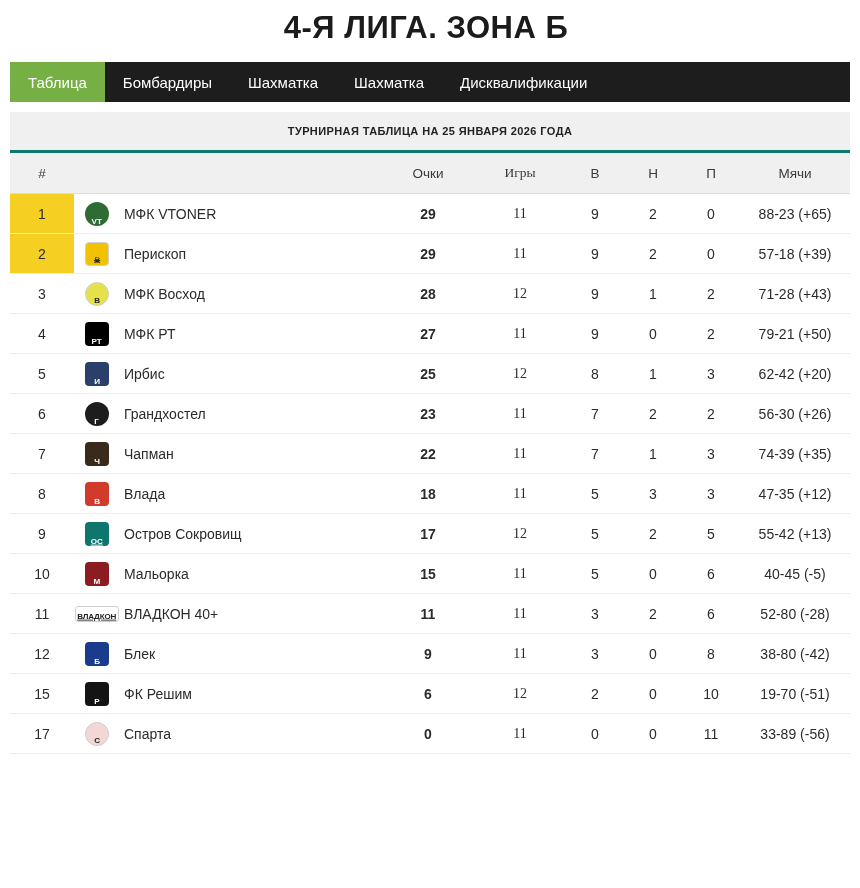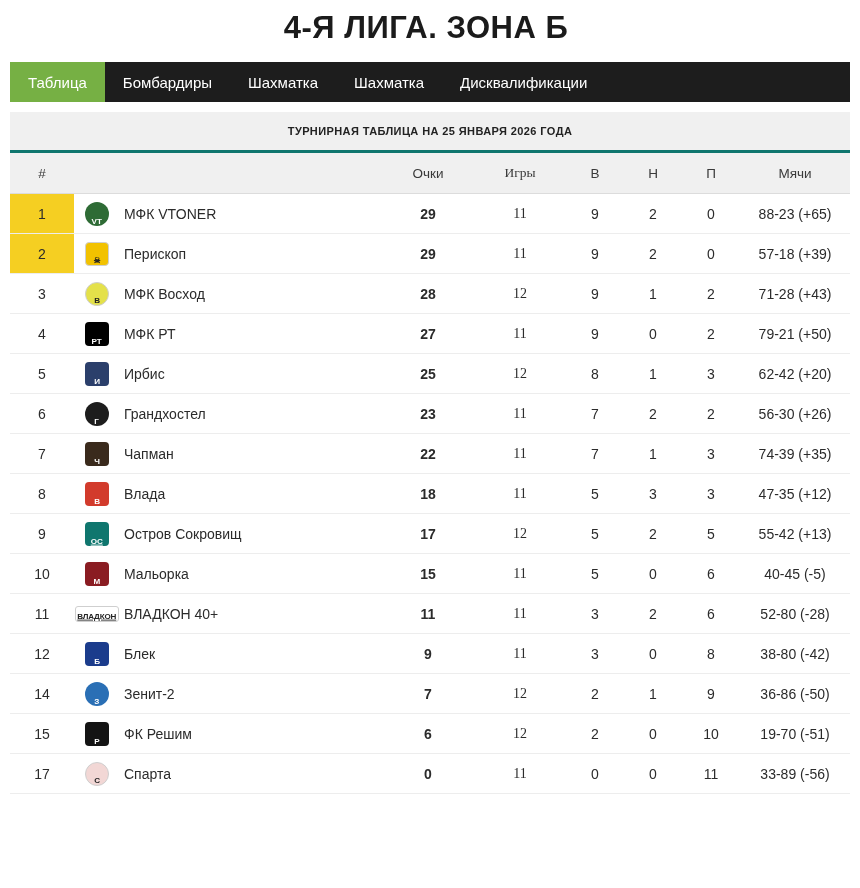--- a/index.html
+++ b/index.html
@@ -335,35 +335,20 @@
           </td>
           <td class="col-team"><span class="team-name">Блек</span></td>
           <td class="col-pts">9</td>
           <td class="col-games">11</td>
           <td class="col-w">3</td>
           <td class="col-d">0</td>
           <td class="col-l">8</td>
           <td class="col-goals">38-80 (-42)</td>
         </tr>
         <tr class="">
-          <td class="col-rank">14</td>
-          <td class="col-logo">
-            <div class="crest round" style="background: rgb(42, 111, 181);">
-              <span class="crest-inner">З</span>
-            </div>
-          </td>
-          <td class="col-team"><span class="team-name">Зенит-2</span></td>
-          <td class="col-pts">7</td>
-          <td class="col-games">12</td>
-          <td class="col-w">2</td>
-          <td class="col-d">1</td>
-          <td class="col-l">9</td>
-          <td class="col-goals">36-86 (-50)</td>
-        </tr>
-        <tr class="">
           <td class="col-rank">15</td>
           <td class="col-logo">
             <div class="crest" style="background: rgb(20, 20, 20);">
               <span class="crest-inner">Р</span>
             </div>
           </td>
           <td class="col-team"><span class="team-name">ФК Решим</span></td>
           <td class="col-pts">6</td>
           <td class="col-games">12</td>
           <td class="col-w">2</td>

